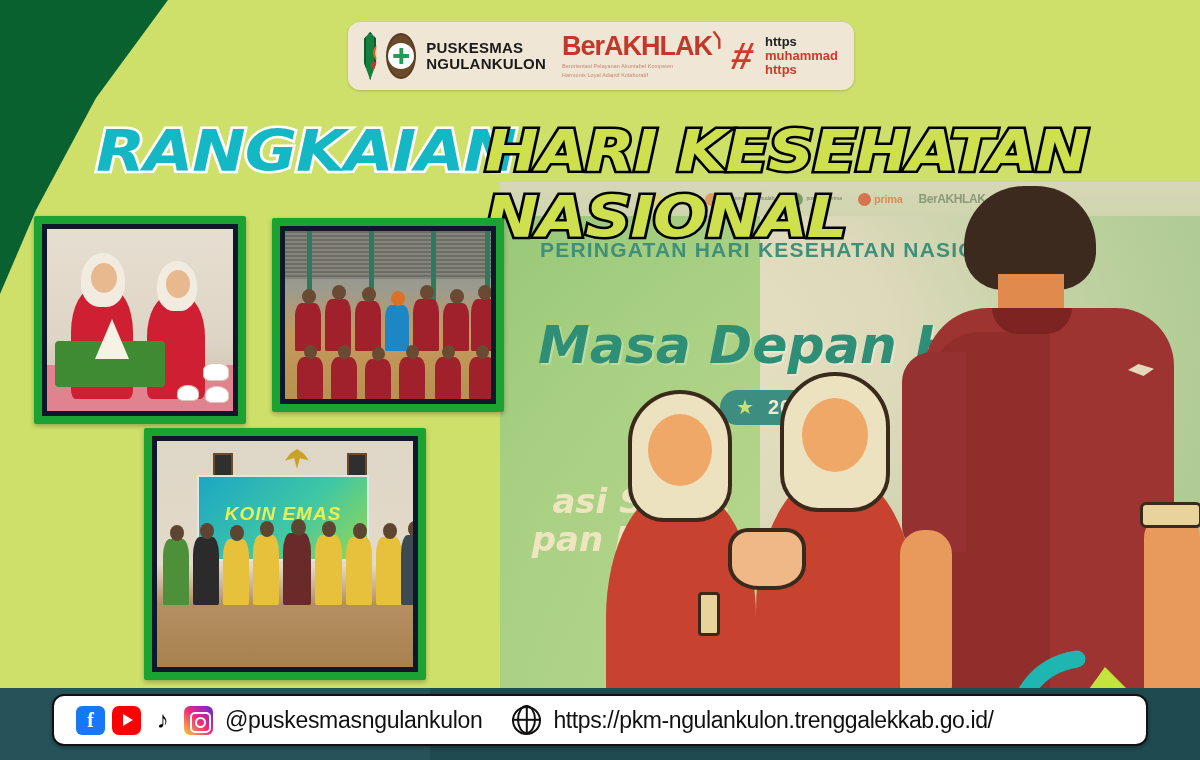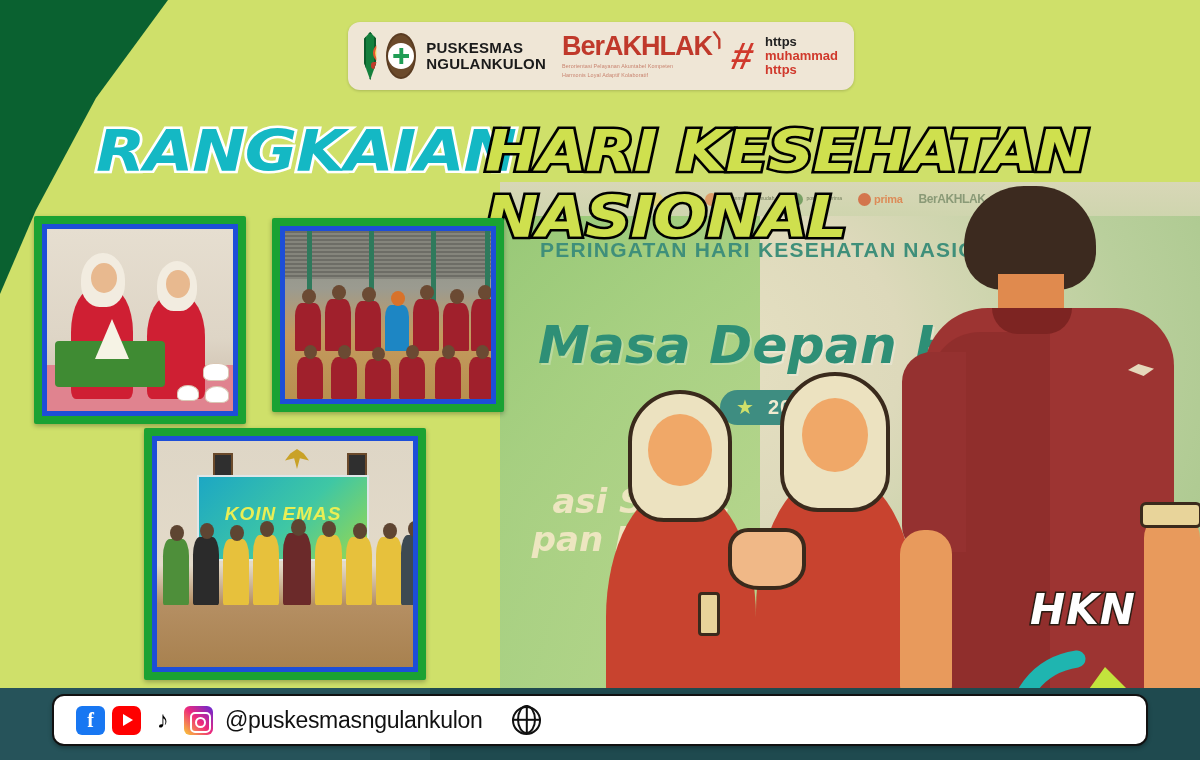--- a/index.html
+++ b/index.html
@@ -243,21 +243,21 @@
     color: #cfe04e; letter-spacing: -1px;
     -webkit-text-stroke: 5px #000000; paint-order: stroke fill;
     transform: scaleX(1.12); transform-origin: left;
   }
 
   
   .photo {
     position: absolute; background: #1aa233; padding: 8px; border-radius: 2px;
     box-shadow: 0 2px 5px rgba(0,0,0,.28);
   }
-  .photo-inner { width: 100%; height: 100%; border: 5px solid #1d4ed8; overflow: hidden; position: relative; }
+  .photo-inner { width: 100%; height: 100%; border: 5px solid #0f172a; overflow: hidden; position: relative; }
   .p1 { left: 34px; top: 216px; width: 212px; height: 208px; }
   .p2 { left: 272px; top: 218px; width: 232px; height: 194px; }
   .p3 { left: 144px; top: 428px; width: 282px; height: 252px; }
 
   
   .ph1-bg { position: absolute; inset: 0; background: linear-gradient(180deg,#e6ded0 0%,#ded5c6 60%,#c9b9a6 100%); }
   .ph1-w { position: absolute; background: #cf1f33; border-radius: 40% 40% 8% 8%; }
   .ph1-h { position: absolute; background: #f2ece0; border-radius: 50% 50% 42% 42%; }
   .ph1-f { position: absolute; background: #e8b98f; border-radius: 50%; }
   .ph1-table { position: absolute; left: 0; bottom: 0; width: 100%; height: 46px; background: #e0838f; }
@@ -370,21 +370,20 @@
       <div class="man-shirt"></div>
       <div class="man-shirt-shade"></div>
       <div class="man-collar"></div>
       <div class="man-sleeve-l"></div>
       <div class="man-arm-l"></div>
       <div class="man-arm-r"></div>
       <div class="man-band"></div>
       <div class="man-logo-mark"></div>
     </div>
 
-    <div class="hkn-text">HKN</div>
     <div class="hkn-logo">
       <svg viewBox="0 0 150 125" width="150" height="125" aria-hidden="true">
         <path d="M72 12 C32 18 8 52 14 86 C19 114 48 126 70 116 C92 106 96 76 78 64 C62 53 44 64 44 82 C44 96 56 104 68 100" fill="none" stroke="#1fb5b0" stroke-width="17" stroke-linecap="round"></path>
         <path d="M100 20 L124 44 L110 48 L112 124 L90 124 L88 52 L74 56 Z" fill="#c3e33d"></path>
       </svg>
     </div>
   </div>
 
   <div class="bg-bottom-teal"></div>
   <div class="bg-bottom-teal-left"></div>
@@ -513,15 +512,16 @@
     <div class="soc">
       <div class="ic ic-fb">f</div>
       <div class="ic ic-yt"></div>
       <div class="ic ic-tt">♪</div>
       <div class="ic ic-ig"></div>
     </div>
     <div class="handle">@puskesmasngulankulon</div>
     <div class="globe">
       <div class="globe-e"></div>
     </div>
+    <div class="url">https://pkm-ngulankulon.trenggalekkab.go.id/</div>
   </div>
 
 </div>
 
 </body></html>

